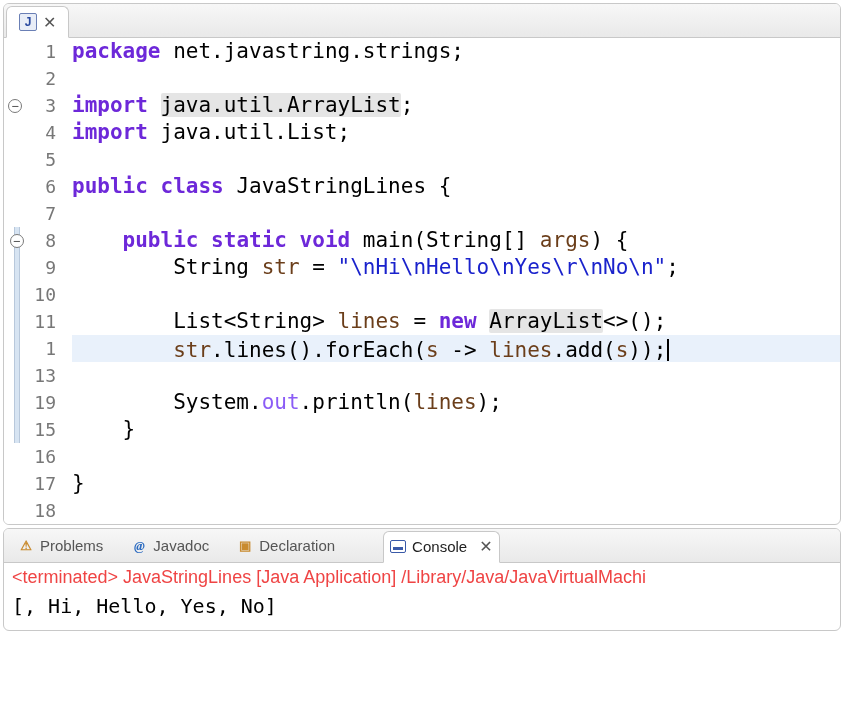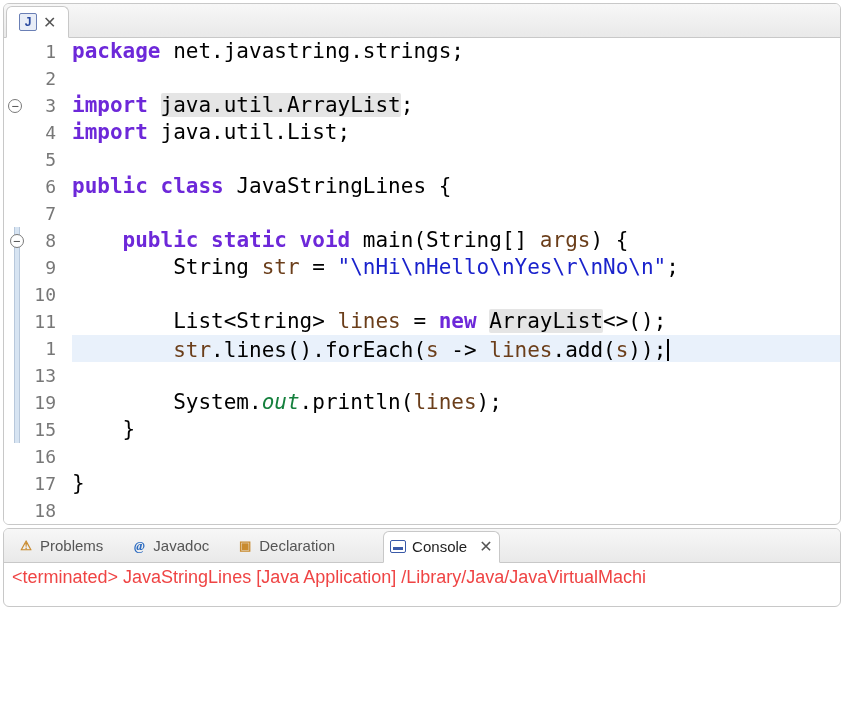--- a/index.html
+++ b/index.html
@@ -103,21 +103,21 @@
   .code .row { height: 27px; }
   .row.current-line { background: #e9f1fb; }
   .caret {
     display:inline-block; width:2px; height:22px; background:#000;
     position:relative; top:4px; margin-left:1px;
   }
   
   .kw   { color: #6d28d9; font-weight: bold; }
   .str  { color: #1a22cc; }
   .var  { color: #6b3e1a; }
-  .sfld { color: #15803d; font-style: italic; }
+  .sfld { color: #8b5cf6; }
   .occ  { background: #e5e5e5; border-radius: 2px; }
   
   .tabs2 {
     display: flex;
     align-items: center;
     height: 34px;
     background: linear-gradient(#f7f7f7,#e9e9e9);
     border-bottom: 1px solid #c8c8c8;
     gap: 16px;
     padding: 0 8px;
@@ -250,14 +250,15 @@
       <span>Declaration</span>
     </div>
     <div class="tabitem active">
       <span class="ico-cons"></span>
       <span>Console</span>
       <span class="close-x" style="margin-left:6px;">✕</span>
     </div>
   </div>
   <div class="console-body">
     <div class="console-status">&lt;terminated&gt; JavaStringLines [Java Application] /Library/Java/JavaVirtualMachi</div>
+    <div class="console-out">[, Hi, Hello, Yes, No]</div>
   </div>
 </div>
 
 </body></html>

